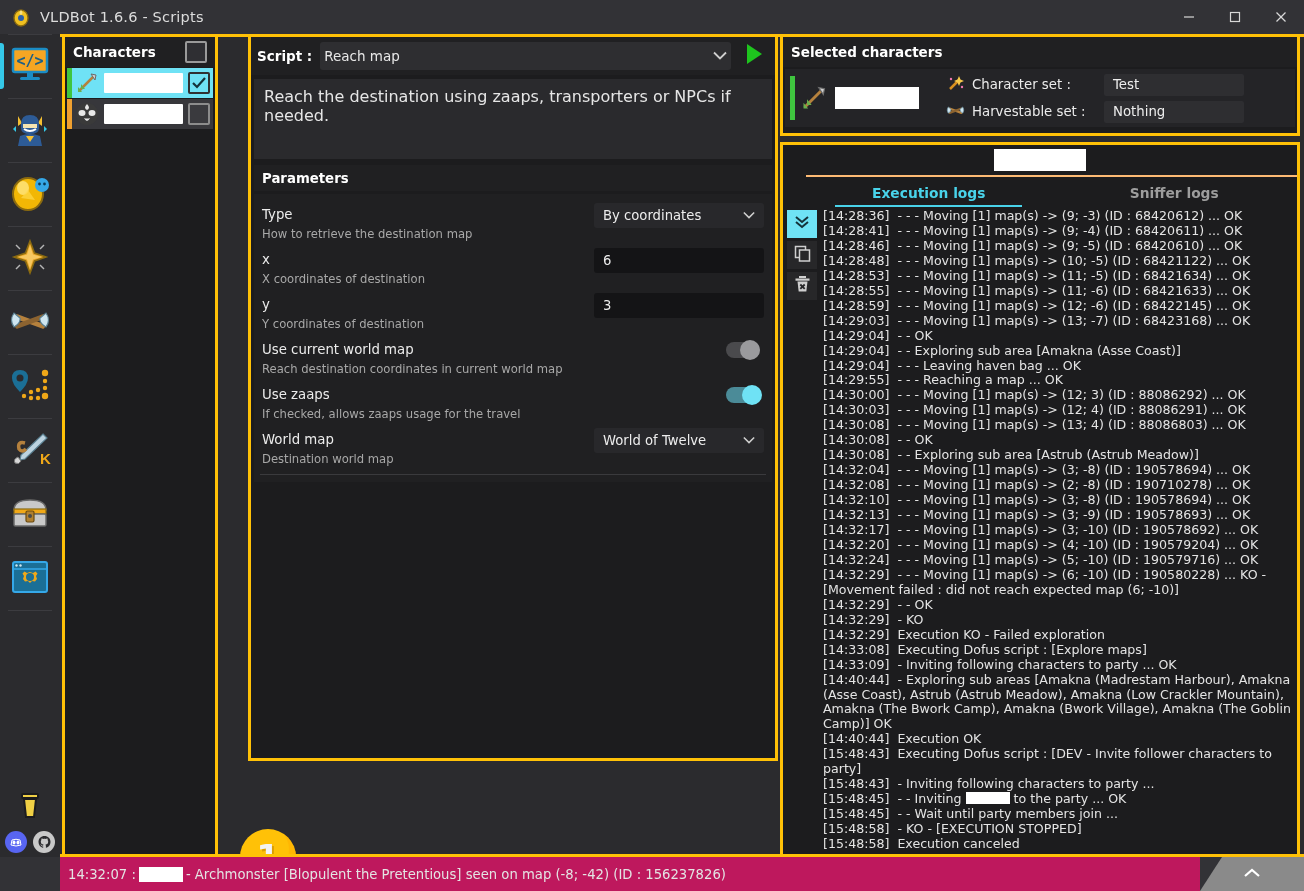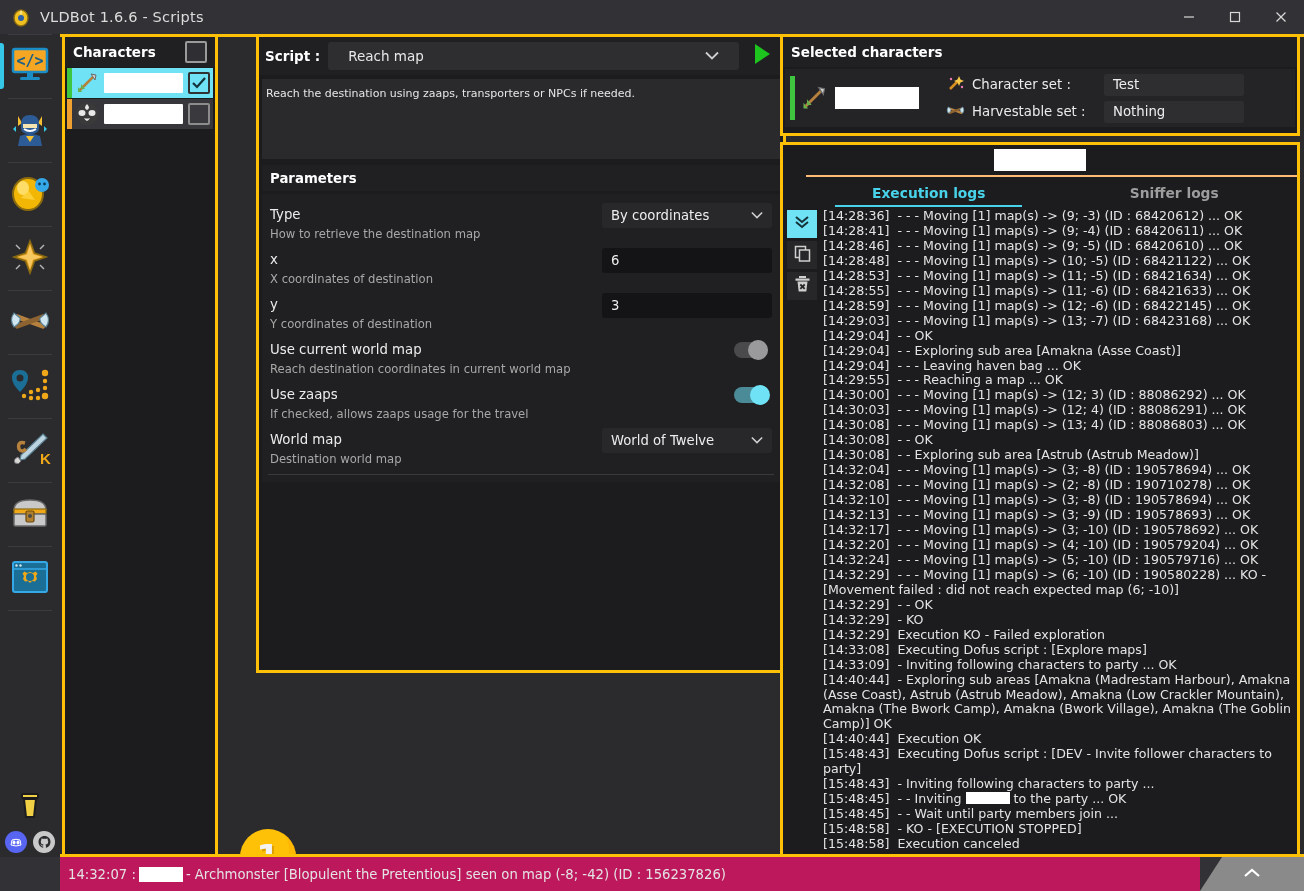--- a/index.html
+++ b/index.html
@@ -72,32 +72,32 @@
   .char-av { width: 24px; height: 24px; margin-left: 2px; display:flex; align-items:center; justify-content:center;}
   .char-name { flex: 1; height: 20px; background: #ffffff; margin: 0 5px; border-radius: 1px; }
   .char-chk {
     width: 22px; height: 22px; border: 2px solid #8c8c8c; background: #3a3a3e;
     margin-right: 3px; display: flex; align-items: center; justify-content: center;
     border-radius: 2px;
   }
   .char-chk.on { background: #6fe2f5; border-color: #2f3133; }
 
   
-  #panel2 { left: 256px; top: 34px; width: 530px; height: 639px; }
+  #panel2 { left: 248px; top: 34px; width: 530px; height: 727px; }
   .script-bar { height: 38px; background: #202022; display: flex; align-items: center; padding: 0 6px; gap: 8px; }
   .script-lbl { color: #fff; font-size: 13.5px; font-weight: bold; }
   .script-select {
     flex: 1; height: 28px; background: #2e2e31; border-radius: 3px; display: flex;
-    align-items: center; padding: 0 20px; color: #e8e8e8; font-size: 13.5px;
+    align-items: center; padding: 0 4px; color: #e8e8e8; font-size: 13.5px;
   }
   .caret { margin-left: auto; color: #cfcfcf; font-size: 11px; }
   .play-btn { width: 30px; height: 30px; display: flex; align-items: center; justify-content: center; }
   .script-desc {
-    background: #2a2a2d; margin: 4px 3px 0 3px; height: 80px; padding: 8px 4px;
-    color: #e6e6e6; font-size: 11px;
+    background: #2a2a2d; margin: 4px 3px 0 3px; height: 80px; padding: 8px 10px;
+    color: #e6e6e6; font-size: 16px;
   }
   .param-head {
     margin: 6px 3px 0 3px; height: 26px; background: #202022; display: flex; align-items: center;
     padding: 0 8px; color: #fff; font-size: 13.3px; font-weight: bold; text-align: center;
   }
   .param-body { margin: 3px 3px 0 3px; background: #202022; padding: 6px 6px 4px 6px; }
   .param-row { display: flex; align-items: flex-start; padding: 3px 2px; position: relative; }
   .param-row.div { border-bottom: 1px solid #3a3a3d; padding-bottom: 7px; margin-bottom: 3px; }
   .param-txt { flex: 1; padding-top: 1px; }
   .param-name { color: #ececec; font-size: 13.3px; line-height: 16px; }

